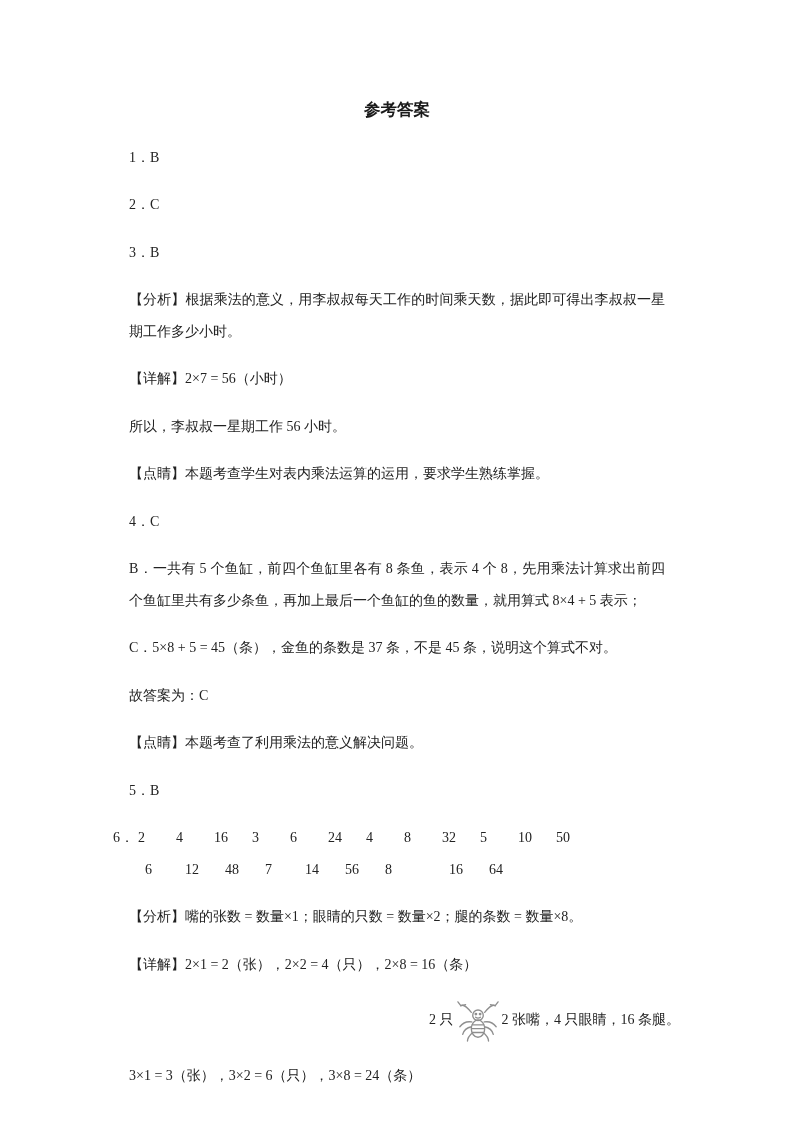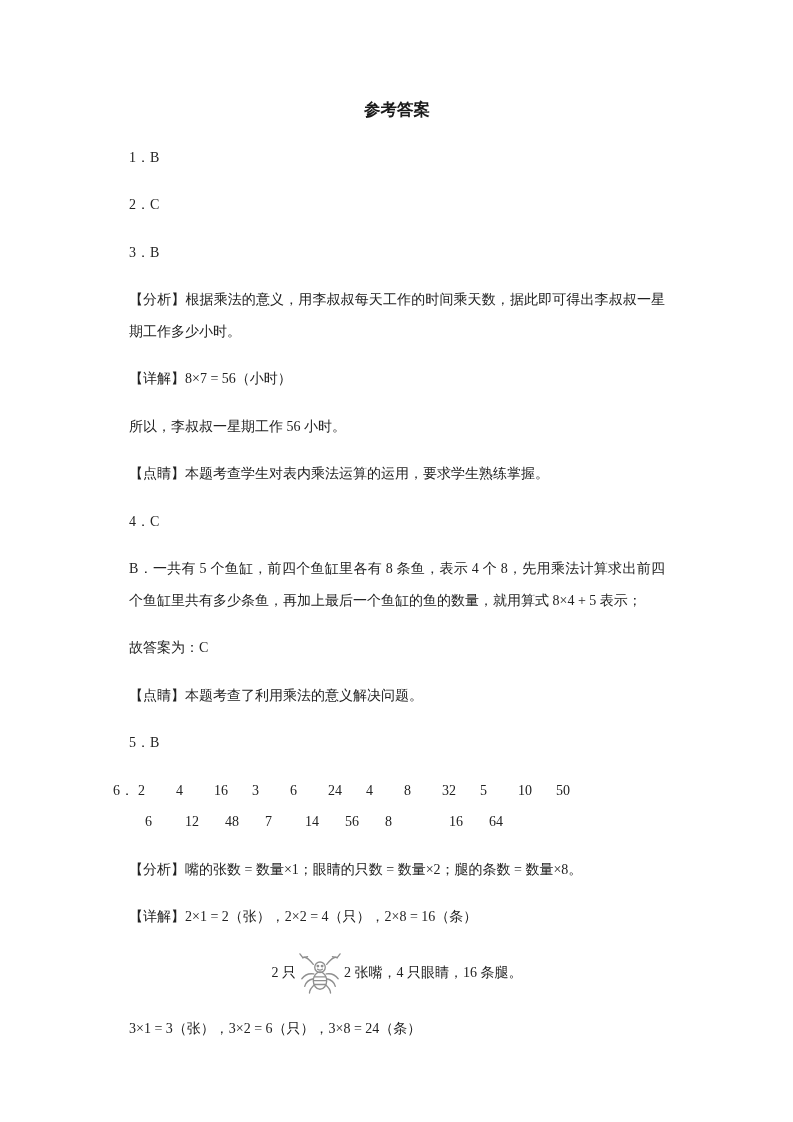--- a/index.html
+++ b/index.html
@@ -37,46 +37,47 @@
     align-items: baseline;
     line-height: 31.5px;
     white-space: nowrap;
   }
   .q6label { width: 25px; flex: none; }
   .numrow .c { width: 38px; flex: none; text-align: left; }
   .row2 { margin-left: 32px; }
   .row2 .c { width: 40px; }
   .row2 .gapc { margin-left: 24px; }
   .crabline {
-    margin: 12px;
+    margin: 1px;
     line-height: 48px;
-    text-align: center;
+    text-align: right;
   }
   .crab {
     vertical-align: middle;
     margin: 0 1px;
   }
 </style>
 </head>
 <body>
 
 <div class="page">
 
   <h1 class="title">参考答案</h1>
 
   <p class="ln">1．B</p>
   <p class="ln">2．C</p>
   <p class="ln">3．B</p>
   <p class="ln">【分析】根据乘法的意义，用李叔叔每天工作的时间乘天数，据此即可得出李叔叔一星期工作多少小时。</p>
-  <p class="ln">【详解】8×7 = 56（小时）</p>
+  <p class="ln">【详解】2×7 = 56（小时）</p>
   <p class="ln">所以，李叔叔一星期工作 56 小时。</p>
   <p class="ln">【点睛】本题考查学生对表内乘法运算的运用，要求学生熟练掌握。</p>
 
   <p class="ln">4．C</p>
   <p class="ln">B．一共有 5 个鱼缸，前四个鱼缸里各有 8 条鱼，表示 4 个 8，先用乘法计算求出前四个鱼缸里共有多少条鱼，再加上最后一个鱼缸的鱼的数量，就用算式 8×4 + 5 表示；</p>
+  <p class="ln">C．5×8 + 5 = 45（条），金鱼的条数是 37 条，不是 45 条，说明这个算式不对。</p>
   <p class="ln">故答案为：C</p>
   <p class="ln">【点睛】本题考查了利用乘法的意义解决问题。</p>
 
   <p class="ln">5．B</p>
 
   <div class="numrow">
     <span class="q6label">6．</span>
     <span class="c">2</span>
     <span class="c">4</span>
     <span class="c">16</span>

